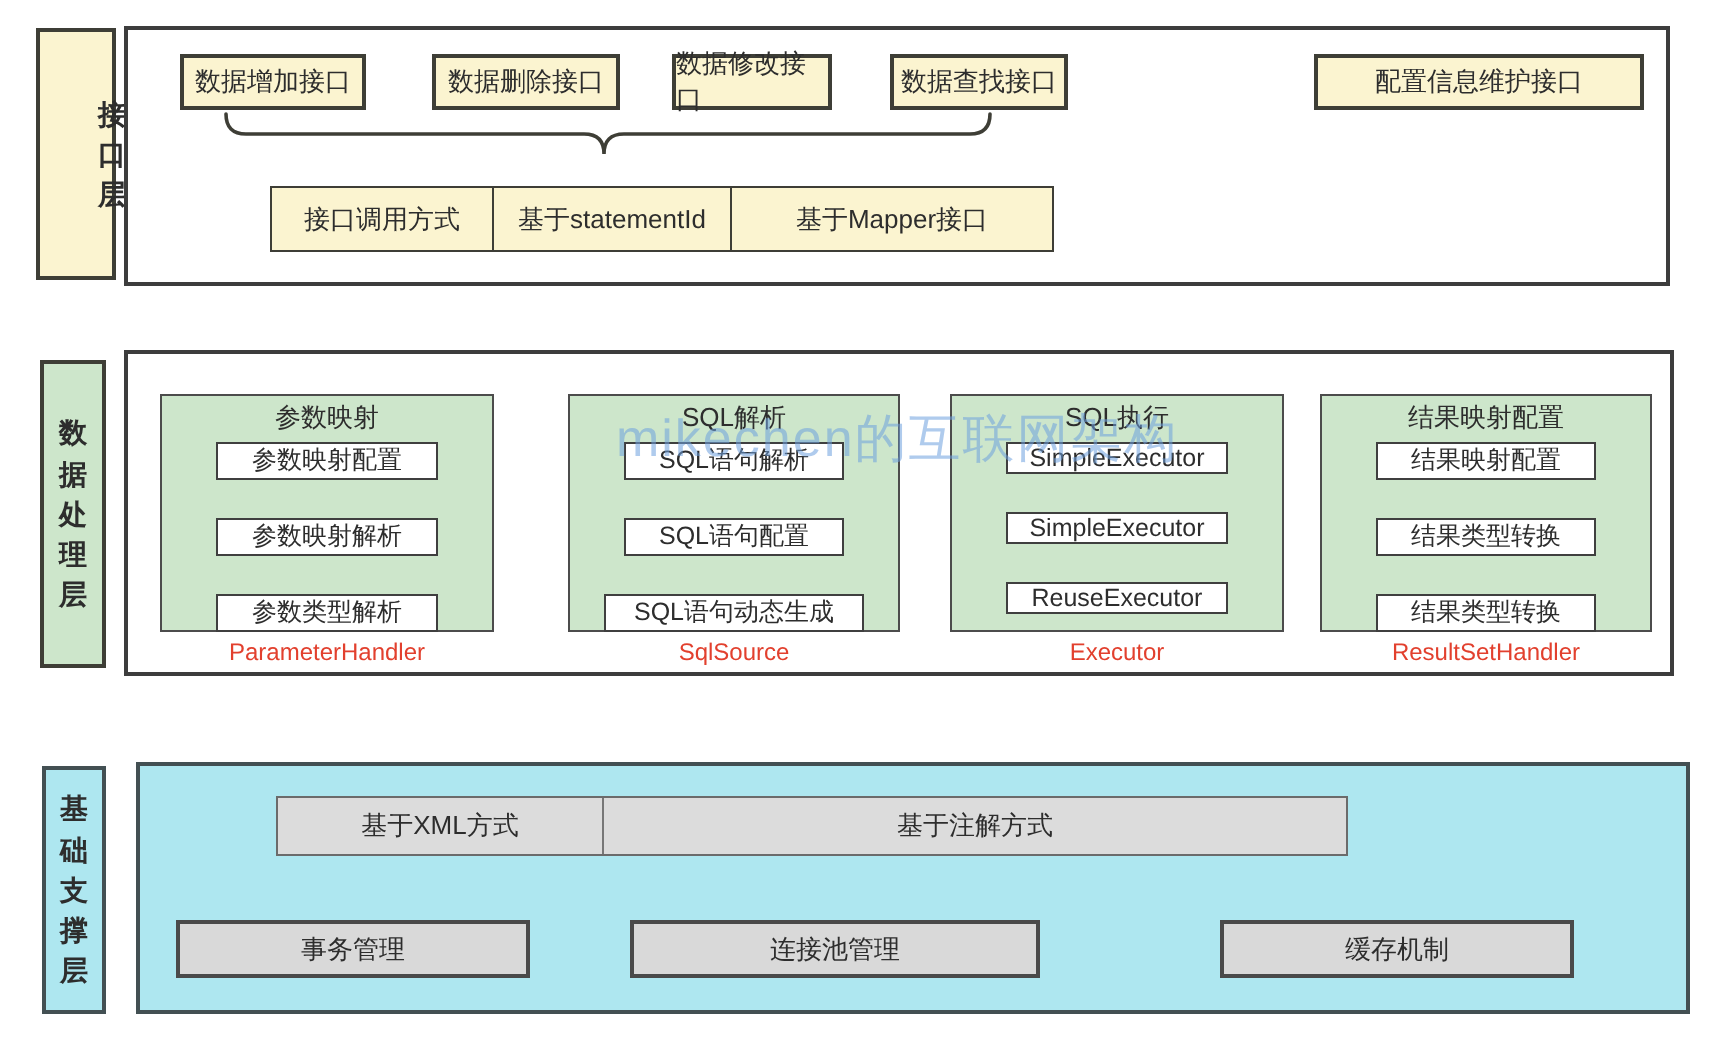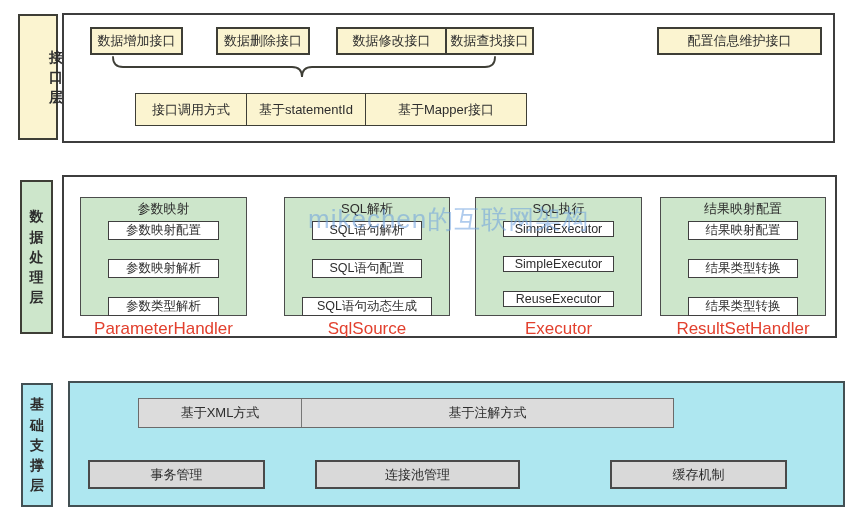--- a/index.html
+++ b/index.html
@@ -32,21 +32,21 @@
     display:flex;flex-direction:column;align-items:center;
     padding-top:2px;
   }
   .panel .ptitle{font-size:13px;height:18px;line-height:18px;margin-bottom:3px;}
   .panel .item{
     width:66%;height:22px;margin-bottom:19px;background:#ffffff;
     border:1.5px solid #3f3f3f;display:flex;align-items:center;justify-content:center;
     font-size:12.5px;
   }
   .caption{
-    text-align:center;font-size:17px;color:#e2402e;
+    text-align:center;font-size:12px;color:#e2402e;
   }
   .grow{display:flex;border:1.5px solid #6b6b6b;background:#dcdcdc;}
   .grow .cell{
     display:flex;align-items:center;justify-content:center;
     font-size:13px;border-right:1.5px solid #777777;
   }
   .grow .cell:last-child{border-right:none;}
   .gbox{
     background:#d9d9d9;border:2px solid #4a4a4a;
     display:flex;align-items:center;justify-content:center;font-size:13px;
@@ -61,21 +61,21 @@
 <body>
 
 <div class="abs vlabel" style="left:18px;top:14px;width:33px;height:126px;background:#fbf4d0;padding-left:36px;">
   <span>接口层</span>
 </div>
 
 <div class="abs layer-box" style="left:62px;top:13px;width:773px;height:130px;"></div>
 
 <div class="abs ybtn" style="left:90px;top:27px;width:93px;height:28px;">数据增加接口</div>
 <div class="abs ybtn" style="left:216px;top:27px;width:94px;height:28px;">数据删除接口</div>
-<div class="abs ybtn" style="left:336px;top:27px;width:111px;height:28px;">数据修改接口</div>
+<div class="abs ybtn" style="left:336px;top:27px;width:80px;height:28px;">数据修改接口</div>
 <div class="abs ybtn" style="left:445px;top:27px;width:89px;height:28px;">数据查找接口</div>
 <div class="abs ybtn" style="left:657px;top:27px;width:165px;height:28px;">配置信息维护接口</div>
 
 <div class="abs" style="left:108px;top:54px;width:392px;height:28px;">
   <svg width="392" height="28" viewBox="0 0 392 28">
     <path d="M5,3 Q5,13 15,13 L184,13 Q194,13 194,23 Q194,13 204,13 L377,13 Q387,13 387,3" fill="none" stroke="#3e3e36" stroke-width="1.8" stroke-linecap="round"></path>
   </svg>
 </div>
 
 <div class="abs yrow" style="left:135px;top:93px;width:392px;height:33px;">

